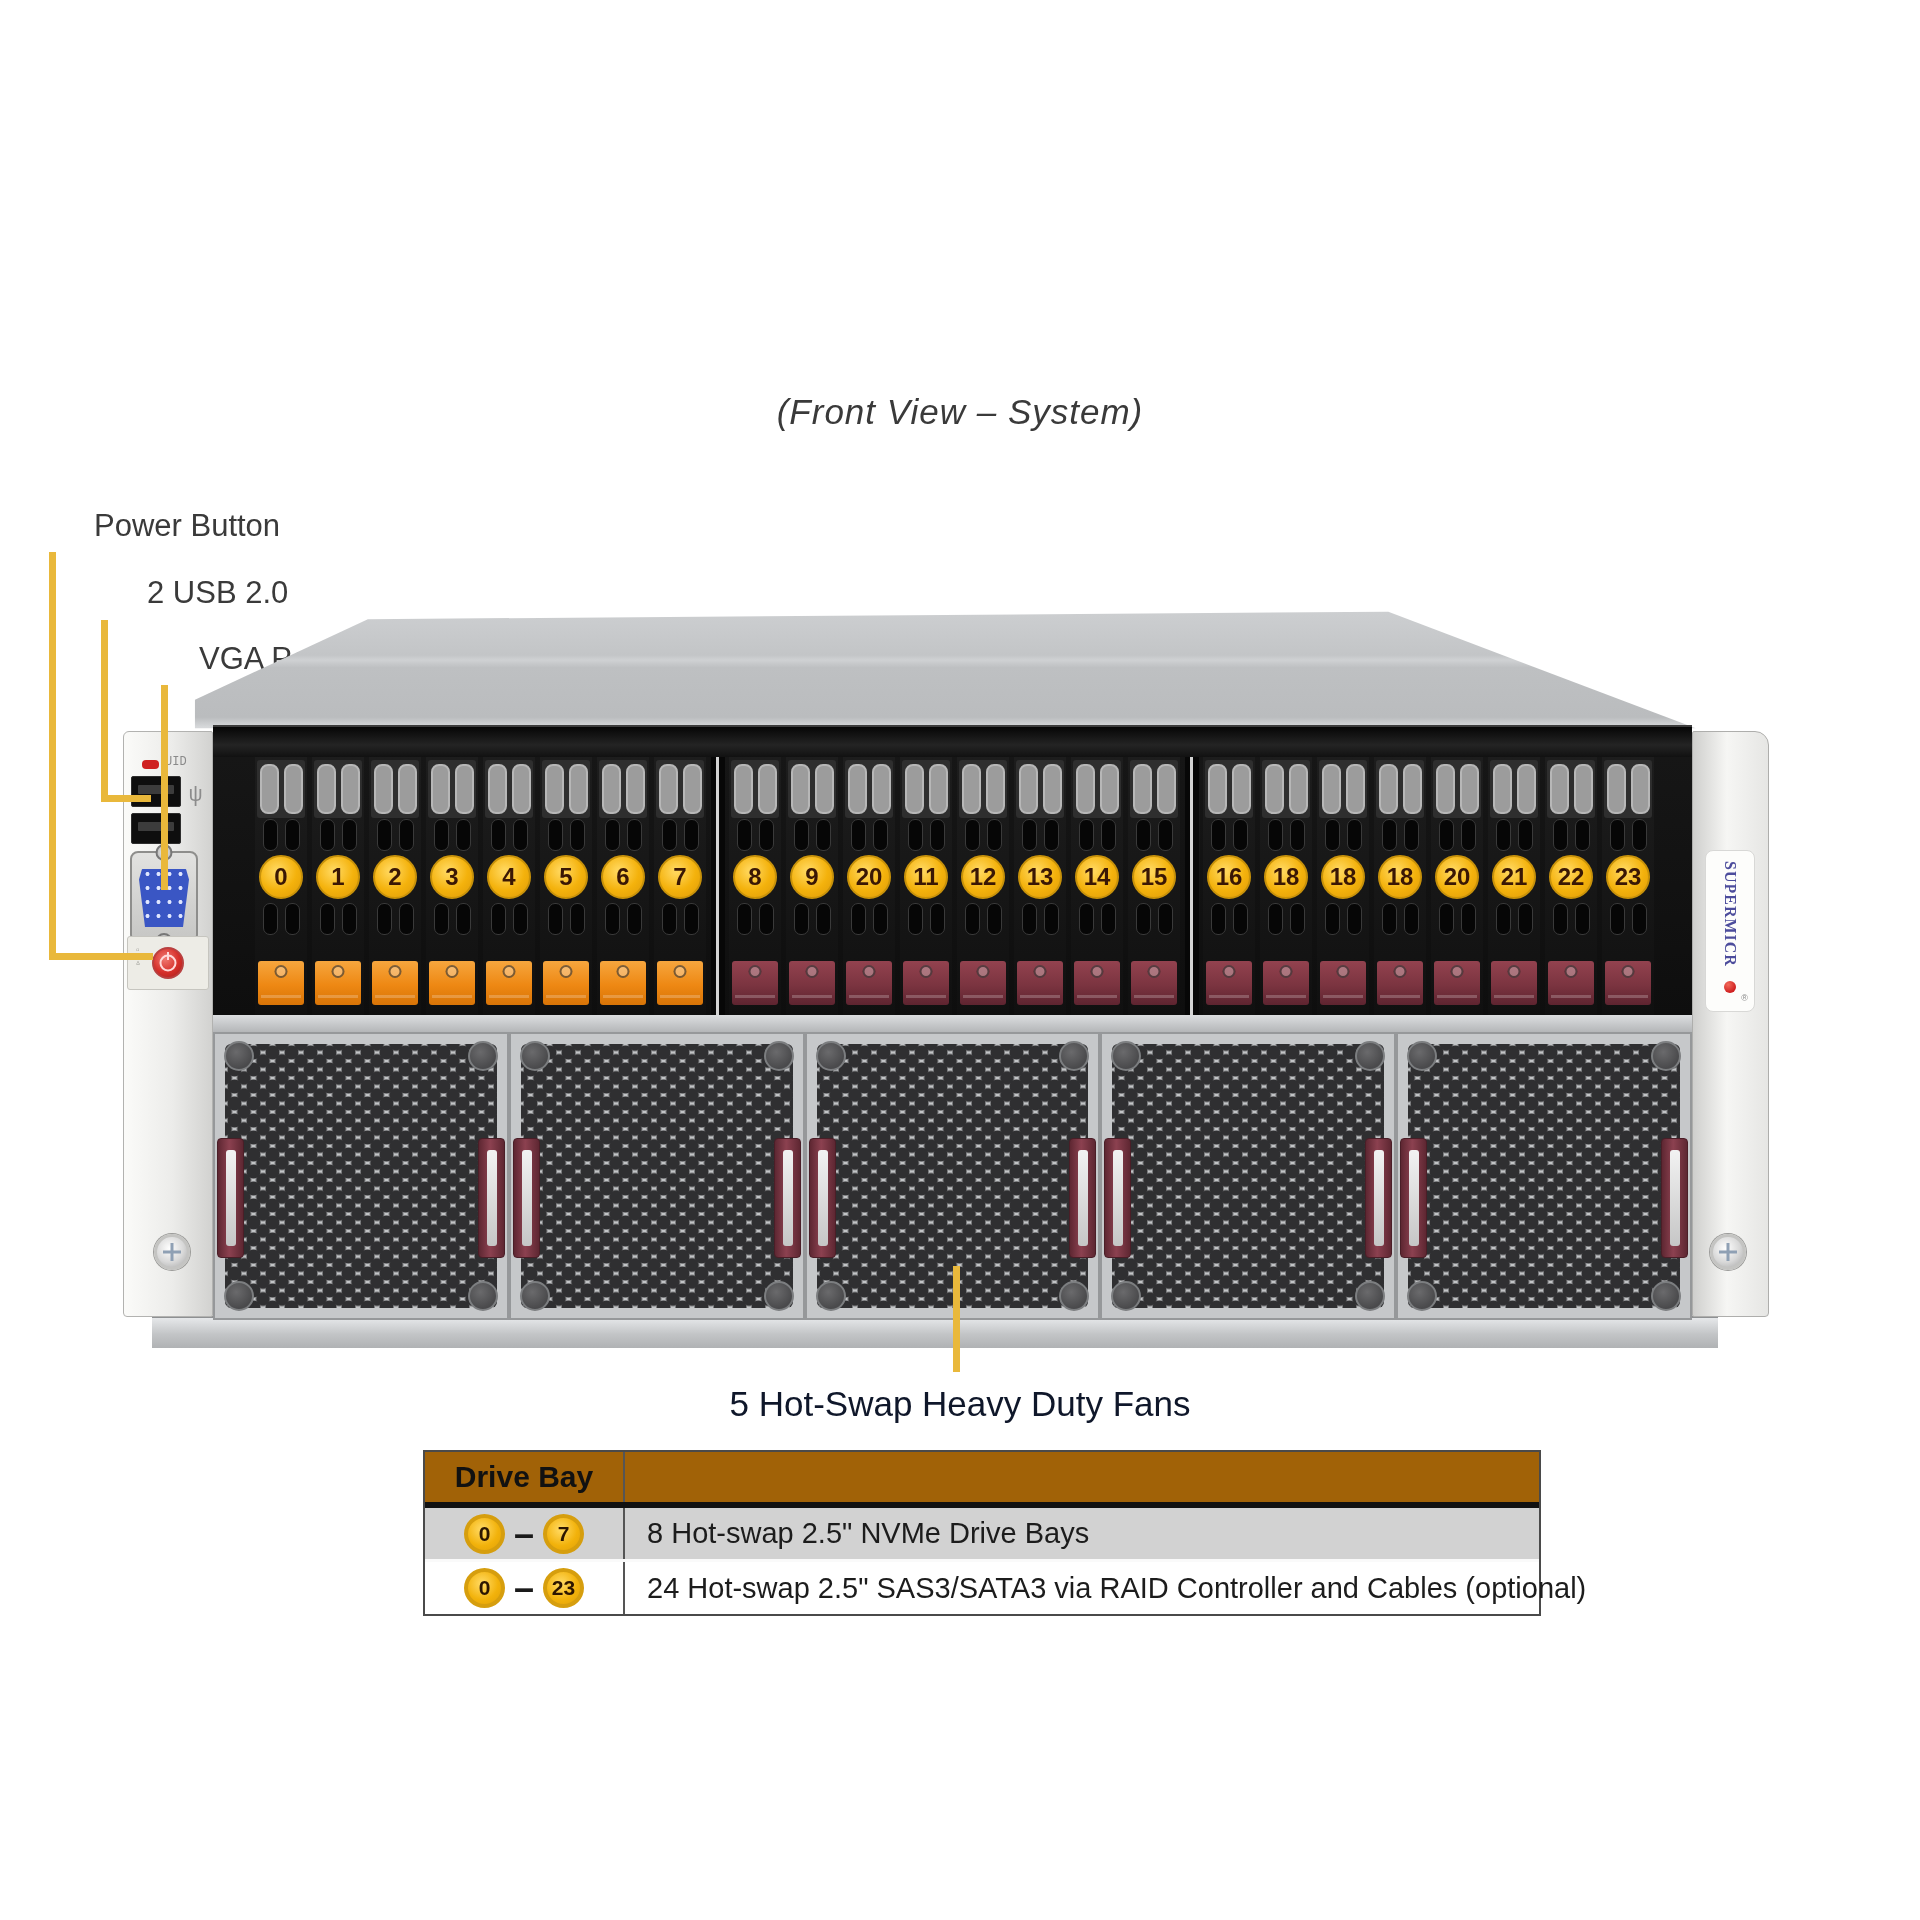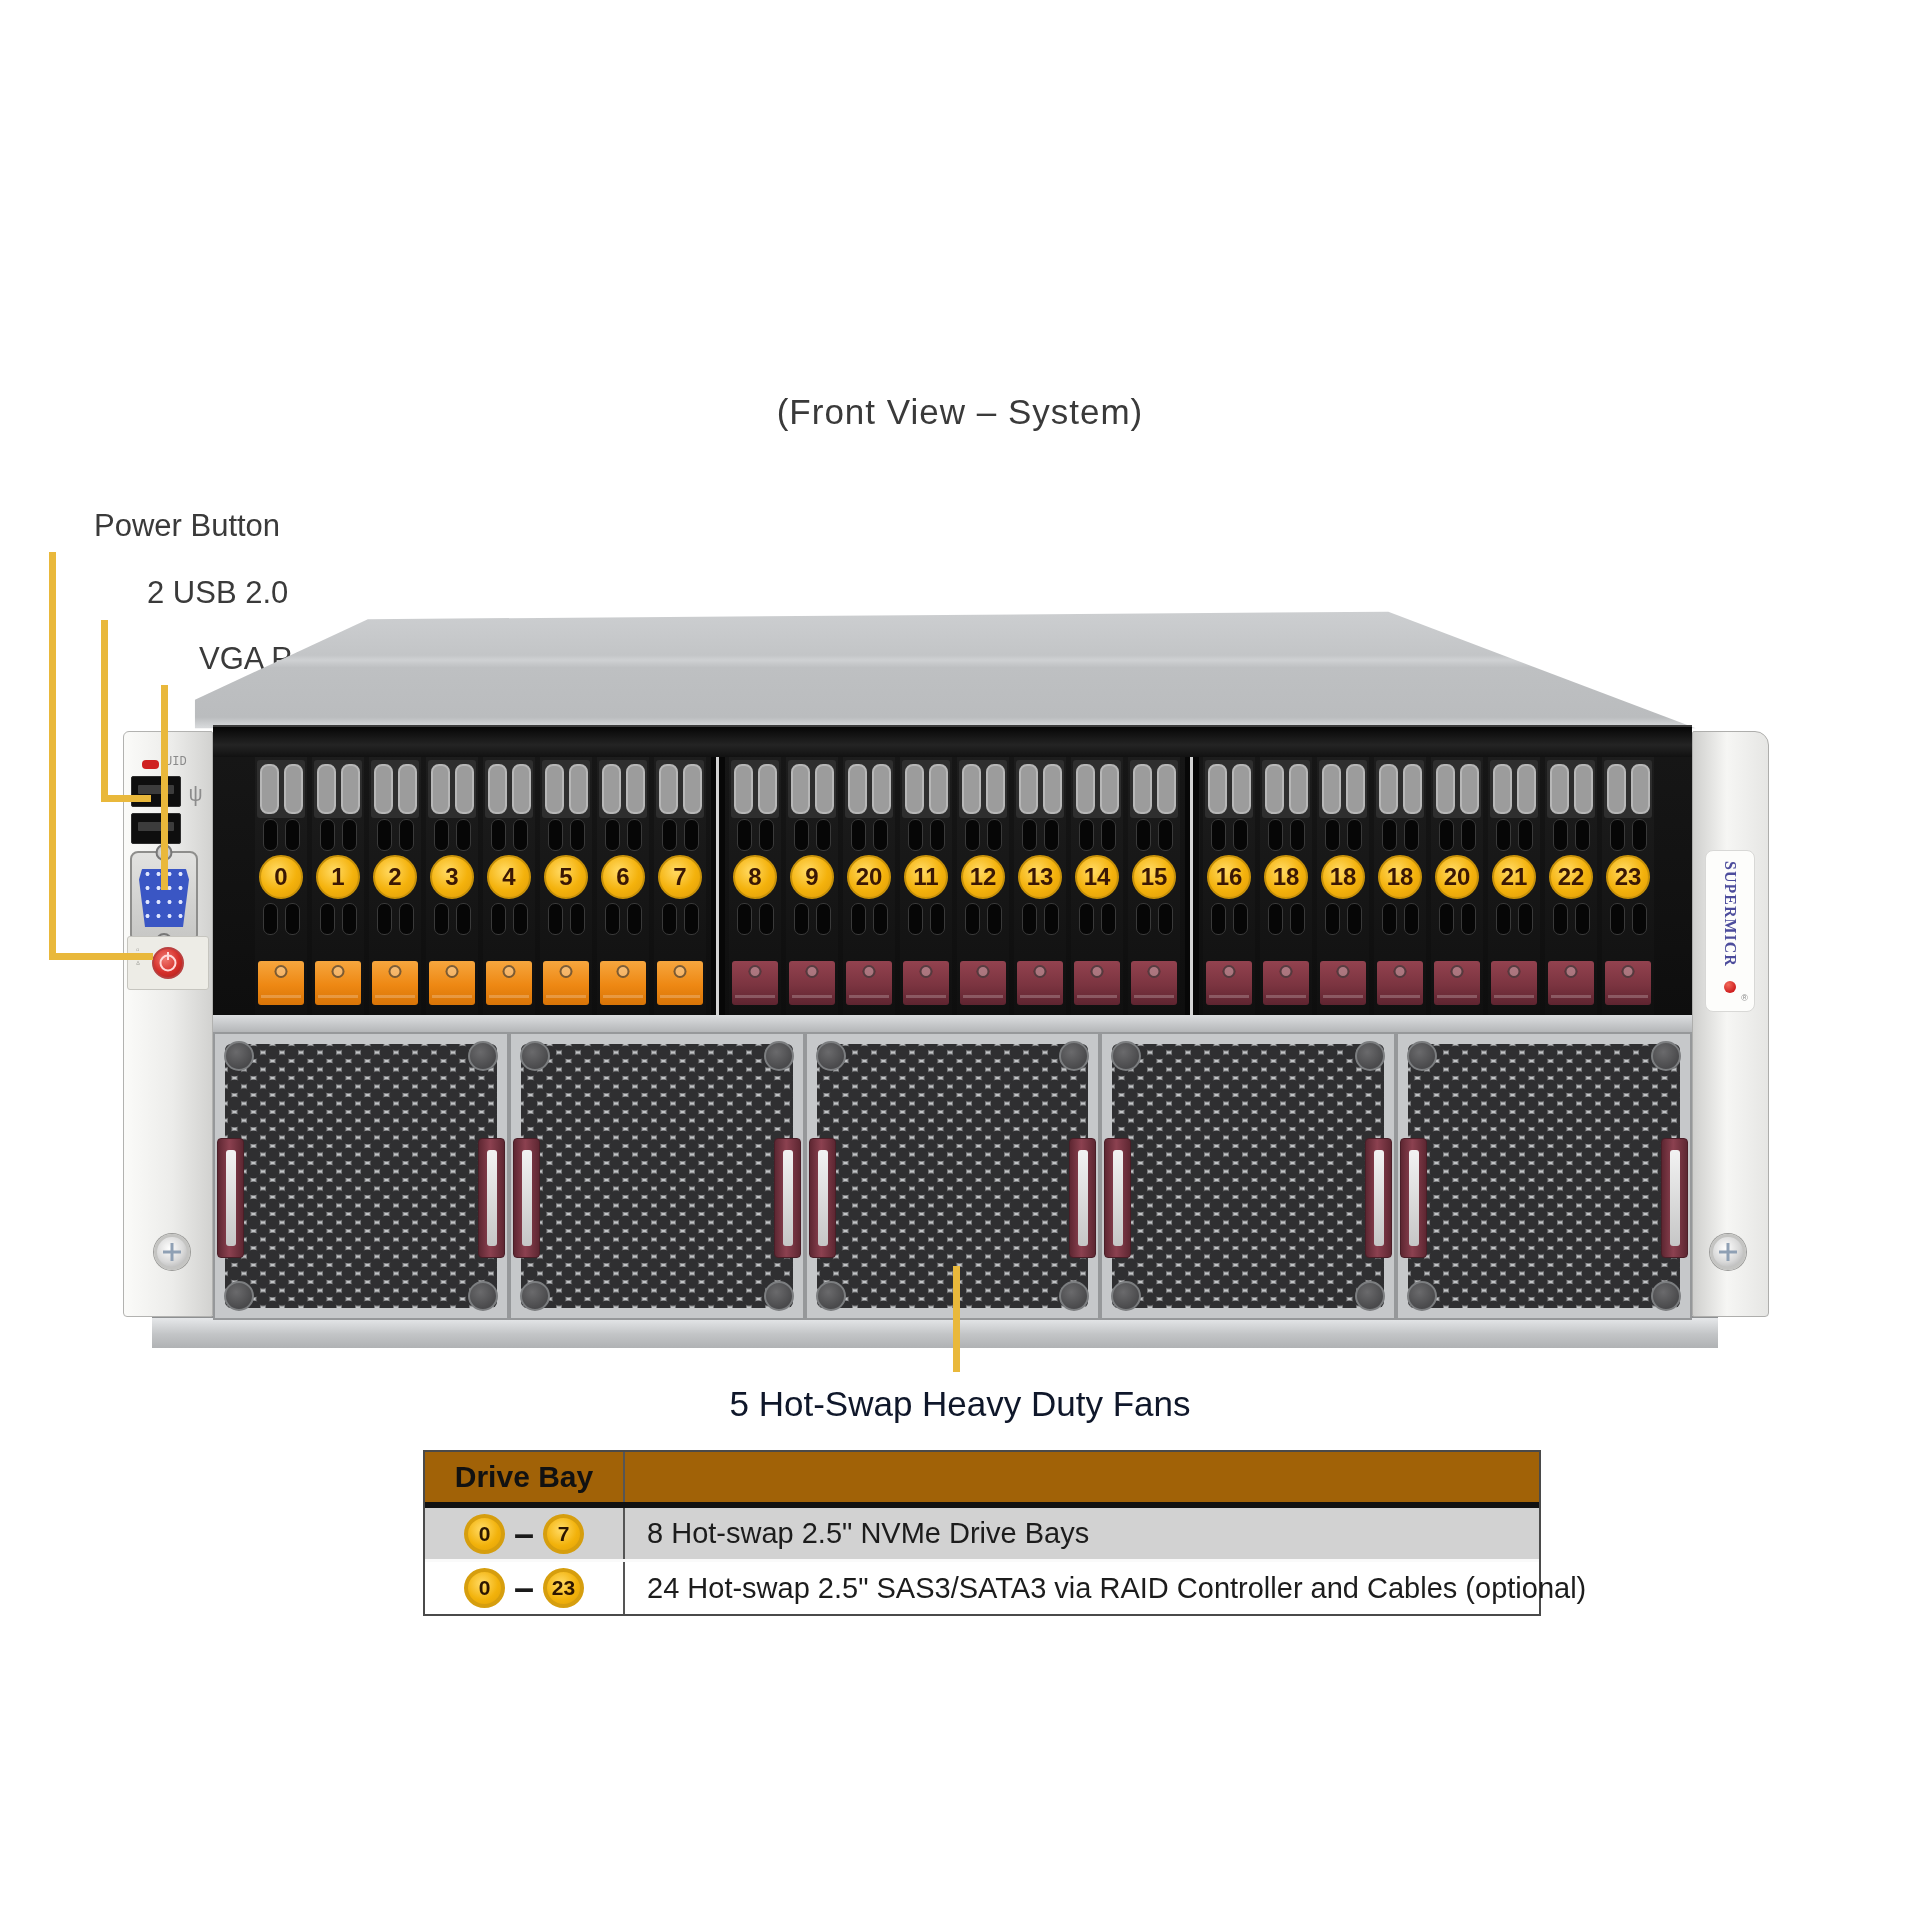--- a/index.html
+++ b/index.html
@@ -1,21 +1,21 @@
 <!DOCTYPE html>
 <html><head>
 <meta charset="utf-8">
 <style>
   html,body{margin:0;padding:0;overflow:hidden;}
   body{width:1920px;height:1920px;position:relative;background:#fff;
        font-family:"Liberation Sans", sans-serif;color:#333;}
   .abs{position:absolute;}
 
   
-  .title{left:50%;top:392px;transform:translateX(-50%);font-size:35px;
+  .title{left:50%;top:392px;transform:translateX(-50%);font-size:35px;font-style:italic;
          color:#3a3a3a;letter-spacing:1px;white-space:nowrap;}
   .callout-label{font-size:31px;color:#3a3a3a;white-space:nowrap;margin-left:48px;}
   .lbl-power{left:46px;top:508px;}
   .lbl-usb{left:99px;top:575px;}
   .lbl-vga{left:151px;top:641px;}
   .fan-label{left:50%;top:1384px;transform:translateX(-50%);font-size:35px;color:#0f172a;white-space:nowrap;}
 
   
   .cline{position:absolute;background:#E9B83B;z-index:40;}
 

